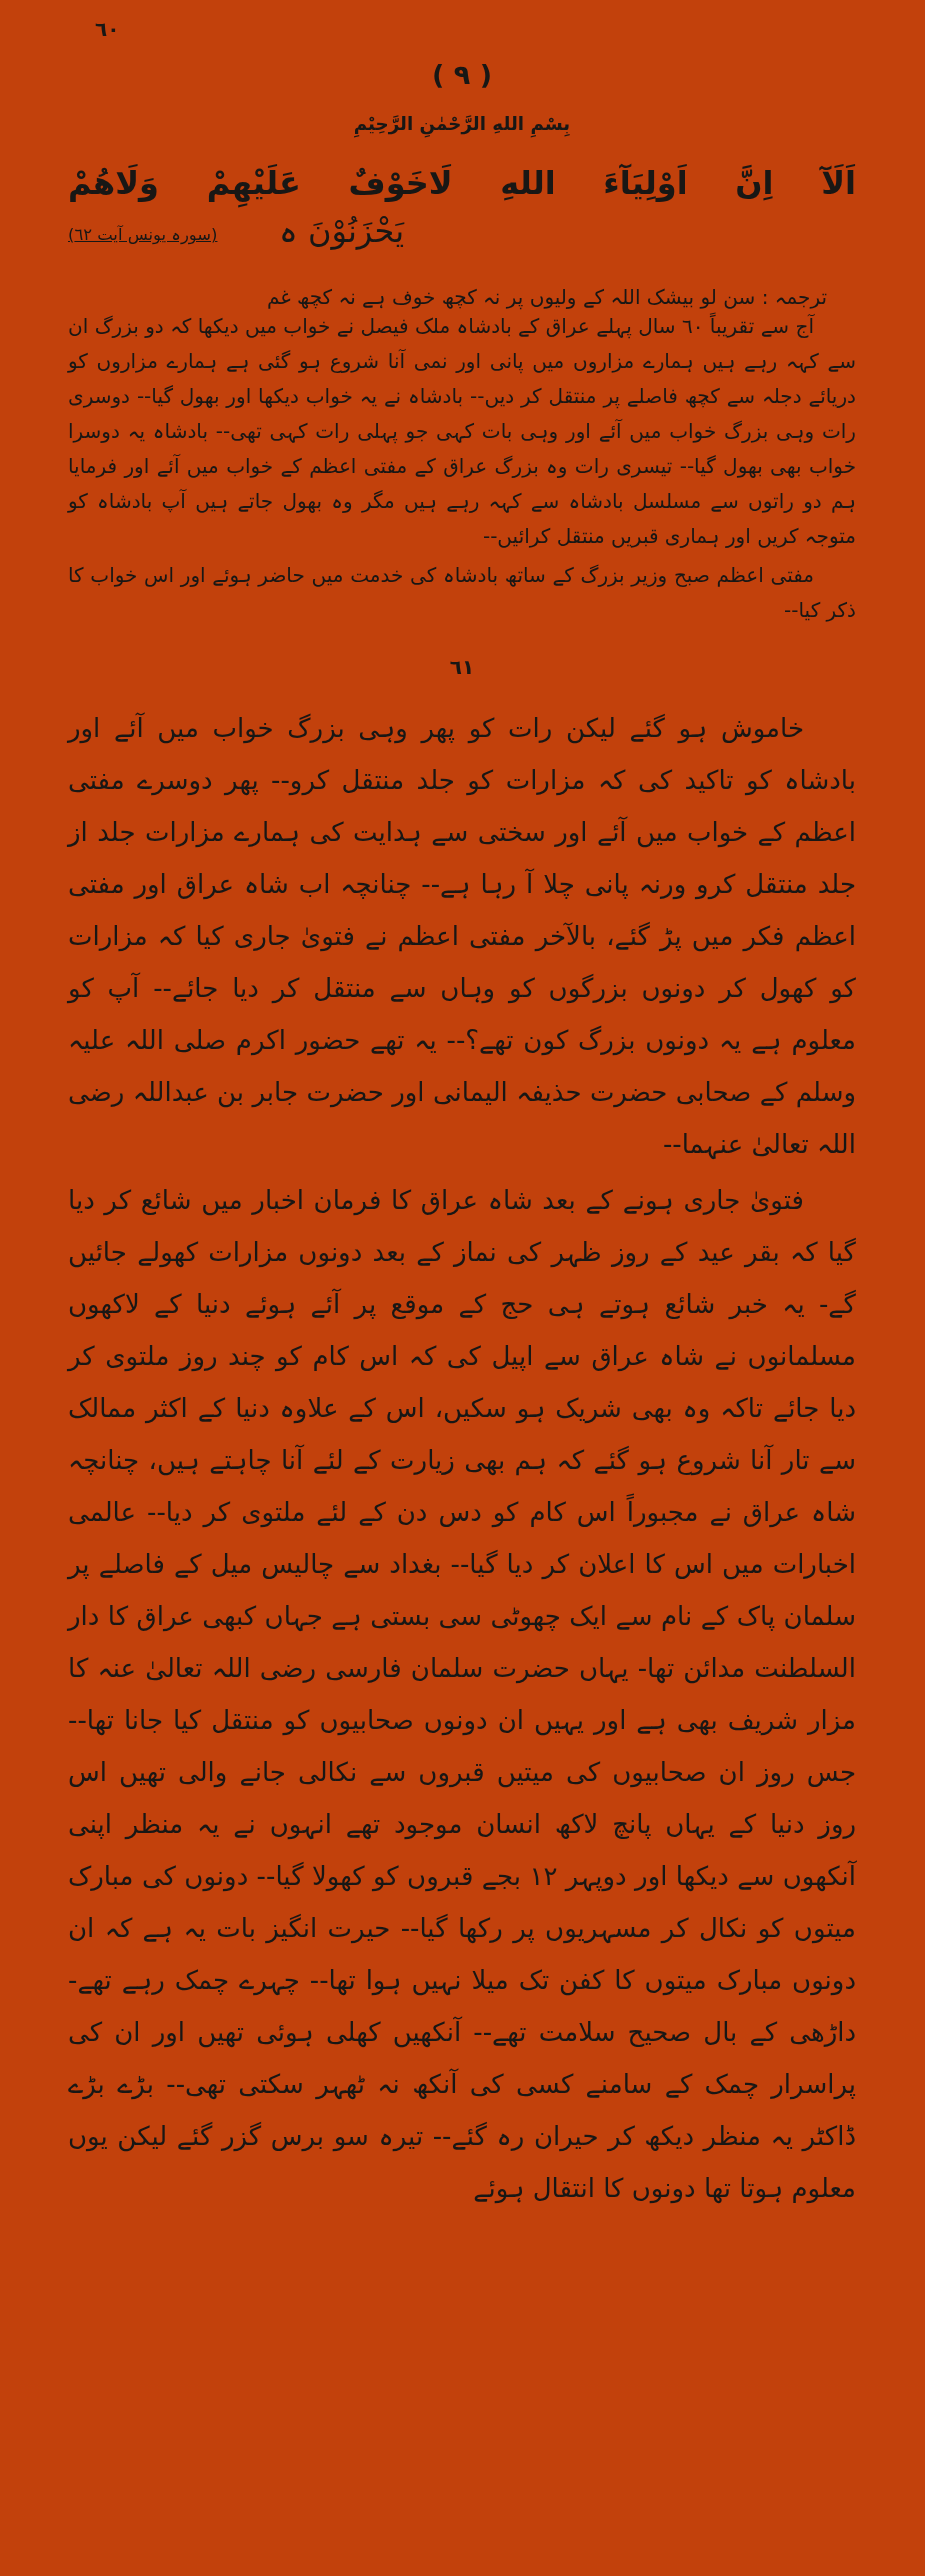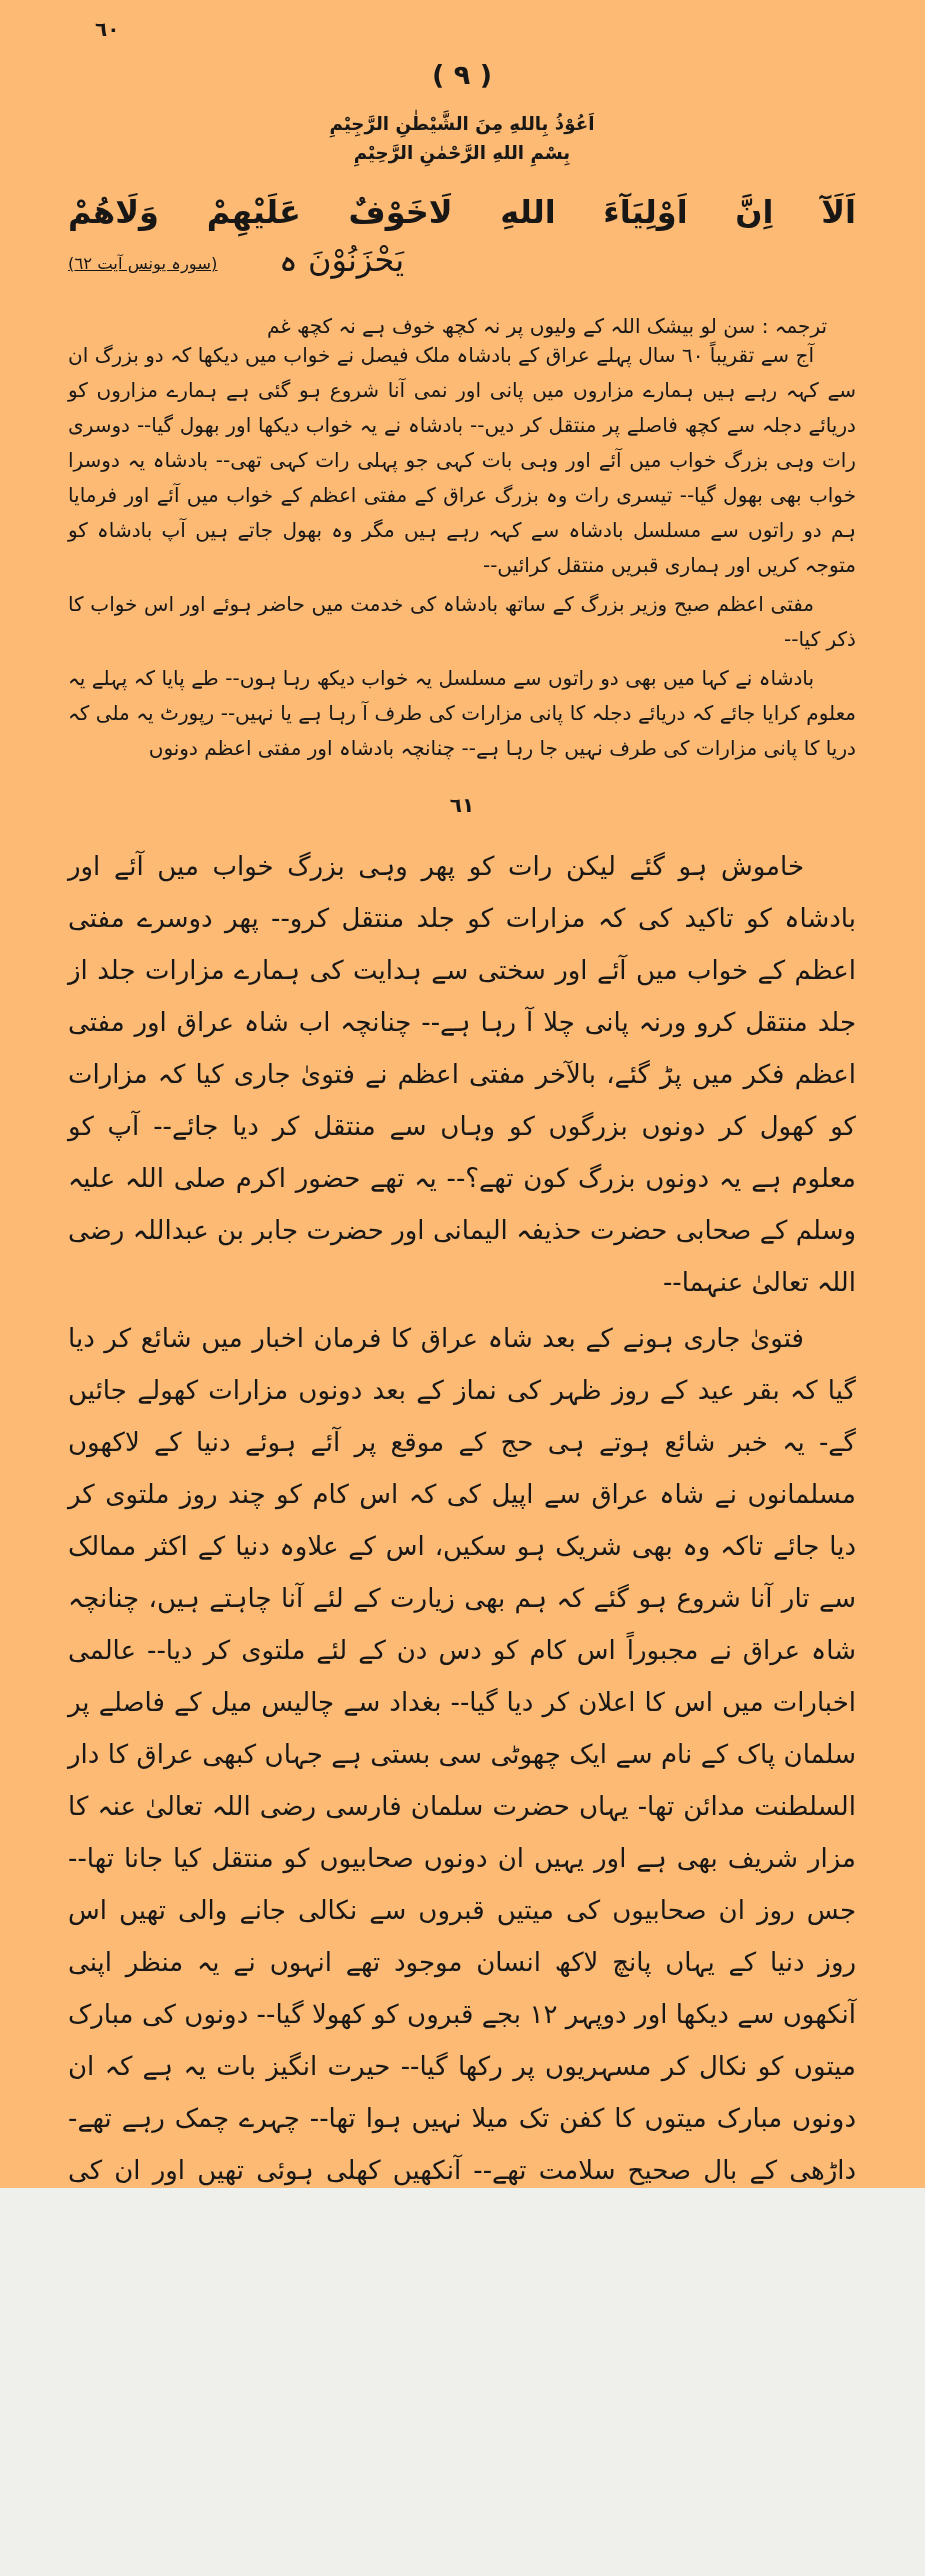--- a/index.html
+++ b/index.html
@@ -3,23 +3,23 @@
 <meta charset="utf-8">
 <style>
   html, body {
     margin: 0;
     padding: 0;
     background: #efefec;
   }
   .page {
     position: relative;
     width: 926px;
-    height: 2188px;
+    height: 2576px;
     margin: 0 auto;
-    background: #fdba74;
+    background: #c2410c;
     color: #181715;
     font-family: "DejaVu Sans", sans-serif;
     direction: rtl;
     box-sizing: border-box;
     padding: 17.4px 69px 25px 69px;
     overflow: hidden;
   }
   .pageno-top {
     position: absolute;
     top: 17.4px;
@@ -98,37 +98,35 @@
 </head>
 <body>
 
 <div class="page">
 
   <div class="pageno-top">٦٠</div>
 
   <div class="chapter">( ٩ )</div>
 
   <div class="invocations">
-    <div class="inv">اَعُوْذُ بِاللهِ مِنَ الشَّيْطٰنِ الرَّجِيْمِ</div>
     <div class="inv">بِسْمِ اللهِ الرَّحْمٰنِ الرَّحِيْمِ</div>
   </div>
 
   <div class="verse1">اَلَآ اِنَّ اَوْلِيَآءَ اللهِ لَاخَوْفٌ عَلَيْهِمْ وَلَاهُمْ</div>
 
   <div class="verse-row">
     <span class="citation">(سورہ یونس آیت ٦٢)</span>
     <span class="verse2">يَحْزَنُوْنَ ہ</span>
   </div>
 
   <p class="translation">ترجمہ : سن لو بیشک اللہ کے ولیوں پر نہ کچھ خوف ہے نہ کچھ غم</p>
 
   <div class="body body60">
     <p class="para">آج سے تقریباً ٦٠ سال پہلے عراق کے بادشاہ ملک فیصل نے خواب میں دیکھا کہ دو بزرگ ان سے کہہ رہے ہیں ہمارے مزاروں میں پانی اور نمی آنا شروع ہو گئی ہے ہمارے مزاروں کو دریائے دجلہ سے کچھ فاصلے پر منتقل کر دیں-- بادشاہ نے یہ خواب دیکھا اور بھول گیا-- دوسری رات وہی بزرگ خواب میں آئے اور وہی بات کہی جو پہلی رات کہی تھی-- بادشاہ یہ دوسرا خواب بھی بھول گیا-- تیسری رات وہ بزرگ عراق کے مفتی اعظم کے خواب میں آئے اور فرمایا ہم دو راتوں سے مسلسل بادشاہ سے کہہ رہے ہیں مگر وہ بھول جاتے ہیں آپ بادشاہ کو متوجہ کریں اور ہماری قبریں منتقل کرائیں--</p>
     <p class="para">مفتی اعظم صبح وزیر بزرگ کے ساتھ بادشاہ کی خدمت میں حاضر ہوئے اور اس خواب کا ذکر کیا--</p>
-    <p class="para">بادشاہ نے کہا میں بھی دو راتوں سے مسلسل یہ خواب دیکھ رہا ہوں-- طے پایا کہ پہلے یہ معلوم کرایا جائے کہ دریائے دجلہ کا پانی مزارات کی طرف آ رہا ہے یا نہیں-- رپورٹ یہ ملی کہ دریا کا پانی مزارات کی طرف نہیں جا رہا ہے-- چنانچہ بادشاہ اور مفتی اعظم دونوں</p>
   </div>
 
   <div class="pageno-mid">٦١</div>
 
   <div class="body body61">
     <p class="para">خاموش ہو گئے لیکن رات کو پھر وہی بزرگ خواب میں آئے اور بادشاہ کو تاکید کی کہ مزارات کو جلد منتقل کرو-- پھر دوسرے مفتی اعظم کے خواب میں آئے اور سختی سے ہدایت کی ہمارے مزارات جلد از جلد منتقل کرو ورنہ پانی چلا آ رہا ہے-- چنانچہ اب شاہ عراق اور مفتی اعظم فکر میں پڑ گئے، بالآخر مفتی اعظم نے فتویٰ جاری کیا کہ مزارات کو کھول کر دونوں بزرگوں کو وہاں سے منتقل کر دیا جائے-- آپ کو معلوم ہے یہ دونوں بزرگ کون تھے؟-- یہ تھے حضور اکرم صلی اللہ علیہ وسلم کے صحابی حضرت حذیفہ الیمانی اور حضرت جابر بن عبداللہ رضی اللہ تعالیٰ عنہما--</p>
     <p class="para">فتویٰ جاری ہونے کے بعد شاہ عراق کا فرمان اخبار میں شائع کر دیا گیا کہ بقر عید کے روز ظہر کی نماز کے بعد دونوں مزارات کھولے جائیں گے- یہ خبر شائع ہوتے ہی حج کے موقع پر آئے ہوئے دنیا کے لاکھوں مسلمانوں نے شاہ عراق سے اپیل کی کہ اس کام کو چند روز ملتوی کر دیا جائے تاکہ وہ بھی شریک ہو سکیں، اس کے علاوہ دنیا کے اکثر ممالک سے تار آنا شروع ہو گئے کہ ہم بھی زیارت کے لئے آنا چاہتے ہیں، چنانچہ شاہ عراق نے مجبوراً اس کام کو دس دن کے لئے ملتوی کر دیا-- عالمی اخبارات میں اس کا اعلان کر دیا گیا-- بغداد سے چالیس میل کے فاصلے پر سلمان پاک کے نام سے ایک چھوٹی سی بستی ہے جہاں کبھی عراق کا دار السلطنت مدائن تھا- یہاں حضرت سلمان فارسی رضی اللہ تعالیٰ عنہ کا مزار شریف بھی ہے اور یہیں ان دونوں صحابیوں کو منتقل کیا جانا تھا-- جس روز ان صحابیوں کی میتیں قبروں سے نکالی جانے والی تھیں اس روز دنیا کے یہاں پانچ لاکھ انسان موجود تھے انہوں نے یہ منظر اپنی آنکھوں سے دیکھا اور دوپہر ١٢ بجے قبروں کو کھولا گیا-- دونوں کی مبارک میتوں کو نکال کر مسہریوں پر رکھا گیا-- حیرت انگیز بات یہ ہے کہ ان دونوں مبارک میتوں کا کفن تک میلا نہیں ہوا تھا-- چہرے چمک رہے تھے- داڑھی کے بال صحیح سلامت تھے-- آنکھیں کھلی ہوئی تھیں اور ان کی پراسرار چمک کے سامنے کسی کی آنکھ نہ ٹھہر سکتی تھی-- بڑے بڑے ڈاکٹر یہ منظر دیکھ کر حیران رہ گئے-- تیرہ سو برس گزر گئے لیکن یوں معلوم ہوتا تھا دونوں کا انتقال ہوئے</p>
   </div>
 
 </div>

